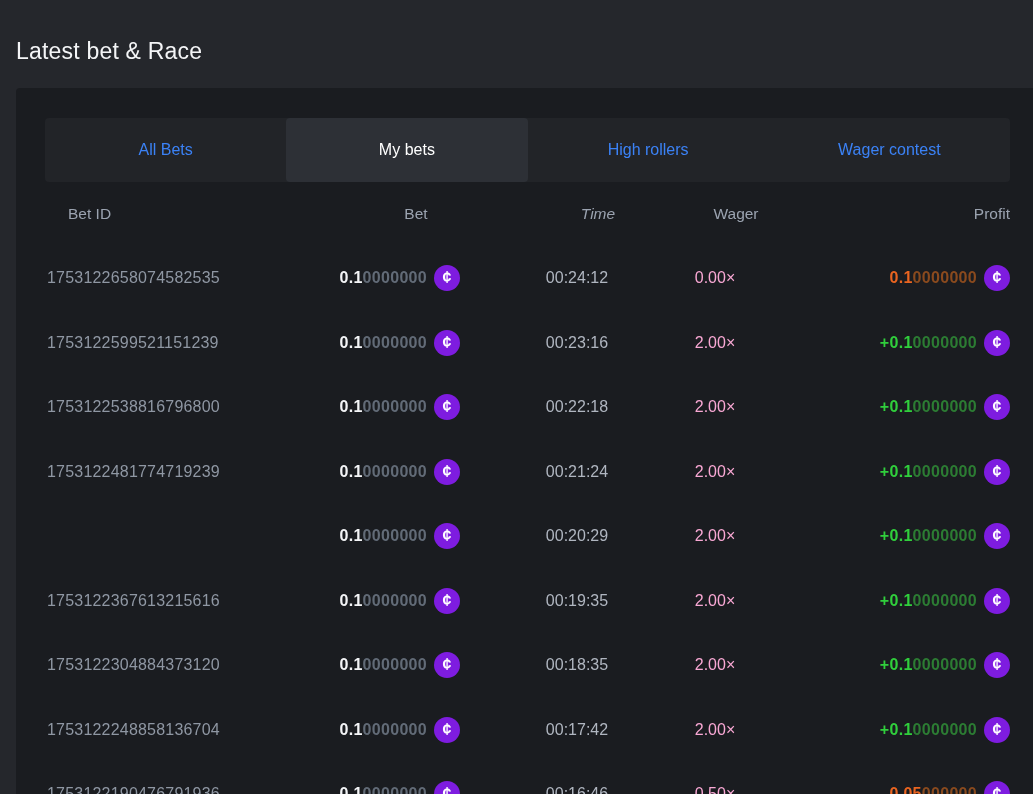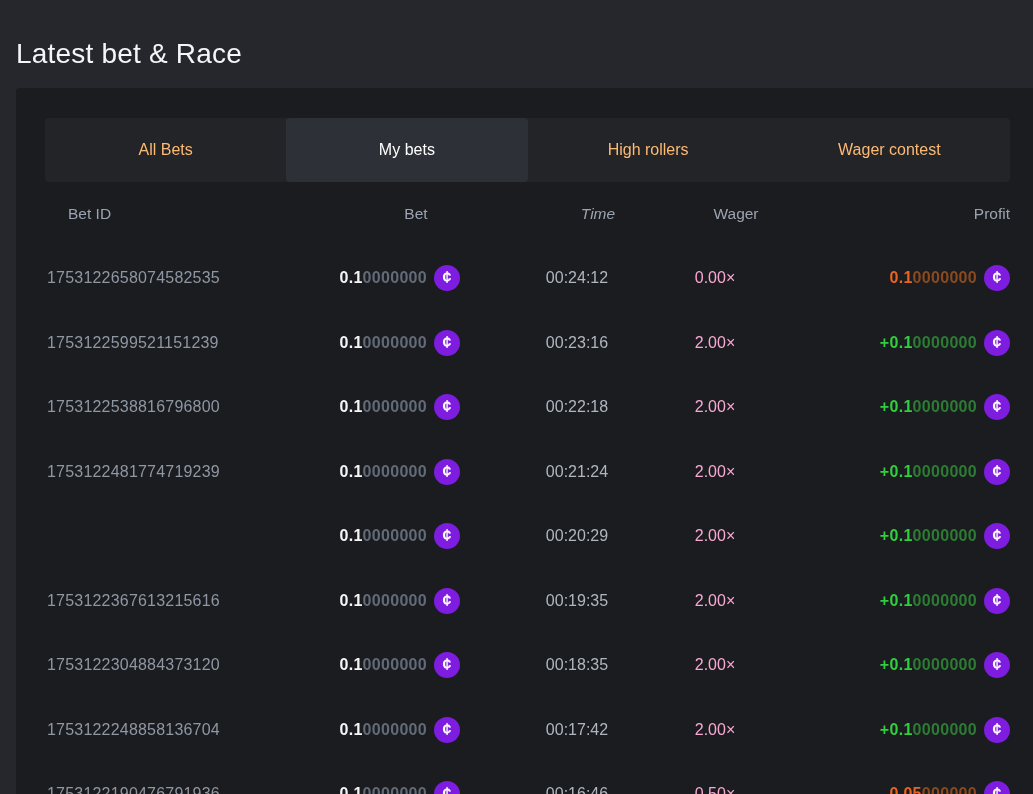--- a/index.html
+++ b/index.html
@@ -5,40 +5,40 @@
   * { margin: 0; padding: 0; box-sizing: border-box; }
   html, body {
     width: 1033px; height: 794px;
     overflow: hidden;
     background: #25272c;
     font-family: "Liberation Sans", sans-serif;
     -webkit-font-smoothing: antialiased;
   }
   .page-title {
     position: absolute; left: 16px; top: 38px;
-    font-size: 28px; font-weight: 500; color: #f4f5f7;
+    font-size: 23px; font-weight: 500; color: #f4f5f7;
     letter-spacing: 0.2px;
   }
   .panel {
     position: absolute; left: 16px; top: 88px; right: 0; bottom: -40px;
     background: #1a1c20;
     border-radius: 4px 0 0 0;
   }
   
   .tabbar {
     position: absolute; left: 29px; top: 30px;
     width: 965px; height: 64px;
     background: #222428;
     border-radius: 4px;
     display: flex;
   }
   .tab {
     flex: 1 1 0;
     display: flex; align-items: center; justify-content: center;
-    font-size: 16px; color: #fdba74;
+    font-size: 16px; color: #3b82f6;
     cursor: pointer;
     border-radius: 4px;
   }
   .tab.active {
     background: #2d3036;
     color: #ffffff;
     font-weight: 400;
   }
   
   .table {

